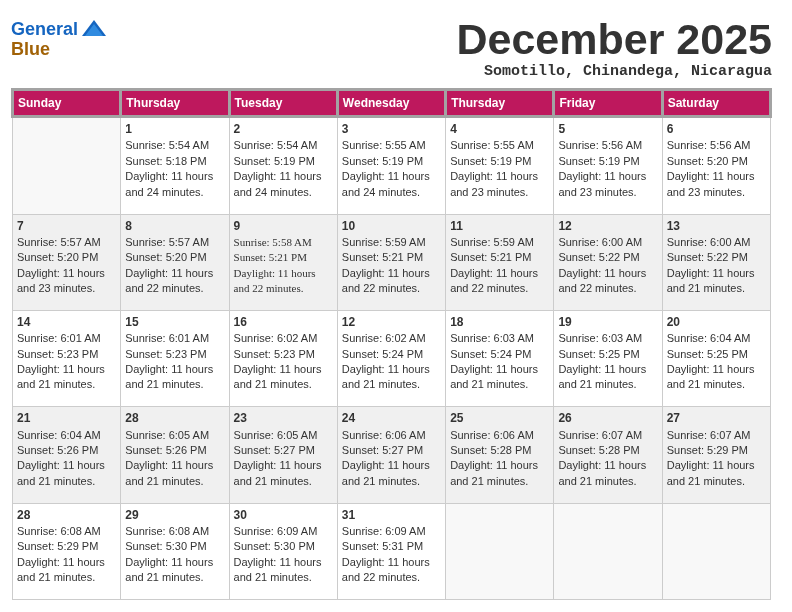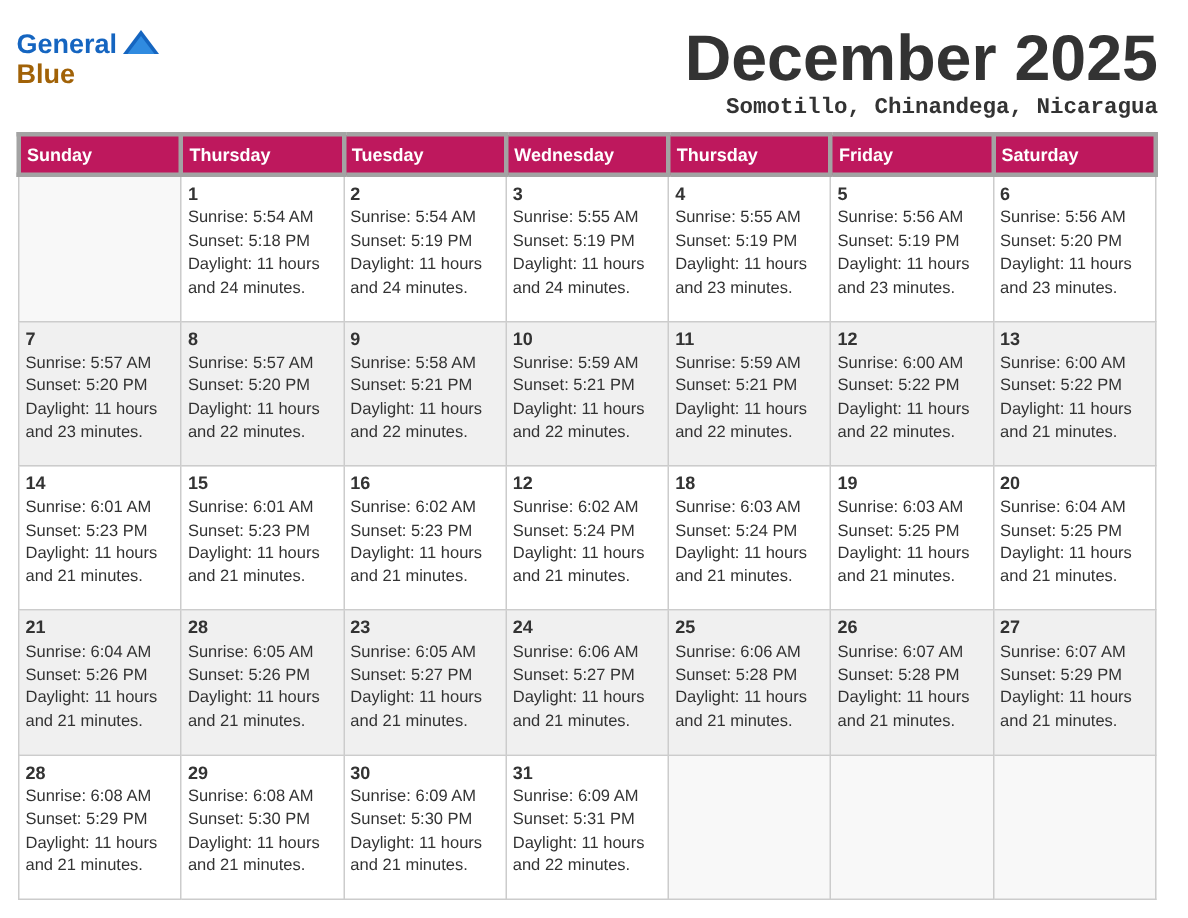--- a/index.html
+++ b/index.html
@@ -191,21 +191,21 @@
           </td>
           <td>
             <span class="day-num">8</span>
             <div class="cell-text" style="white-space: pre-line;">Sunrise: 5:57 AM
 Sunset: 5:20 PM
 Daylight: 11 hours
 and 22 minutes.</div>
           </td>
           <td>
             <span class="day-num">9</span>
-            <div class="cell-text" style="white-space: pre-line;">Sunrise: 5:58 AM
+            <div class="cell-text" style="white-space: pre-line; font-family: Liberation Serif, serif;">Sunrise: 5:58 AM
 Sunset: 5:21 PM
 Daylight: 11 hours
 and 22 minutes.</div>
           </td>
           <td>
             <span class="day-num">10</span>
             <div class="cell-text" style="white-space: pre-line;">Sunrise: 5:59 AM
 Sunset: 5:21 PM
 Daylight: 11 hours
 and 22 minutes.</div>

